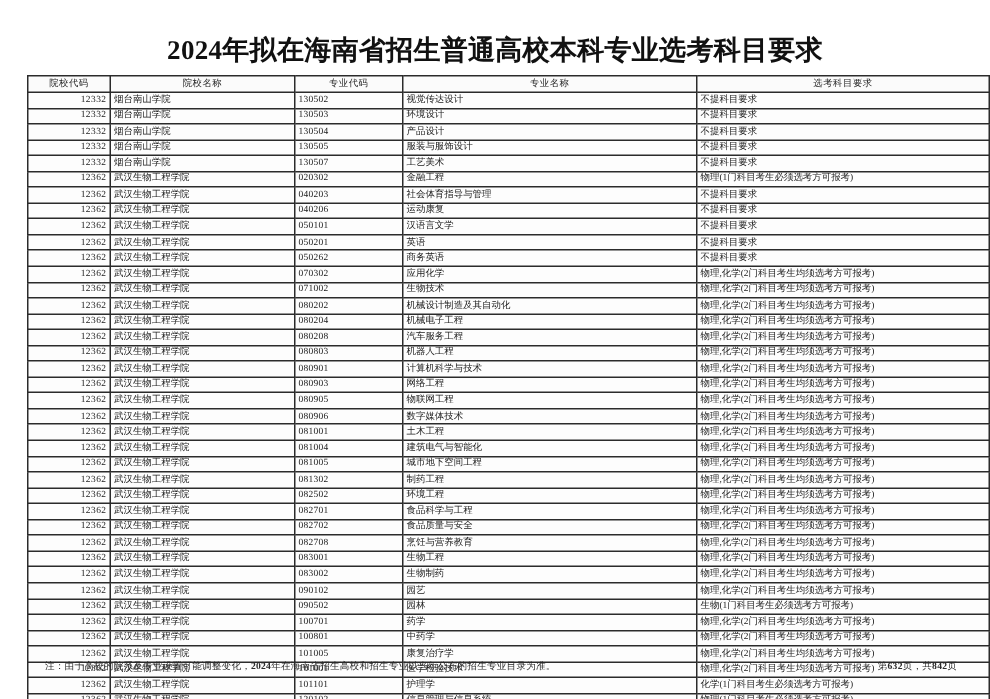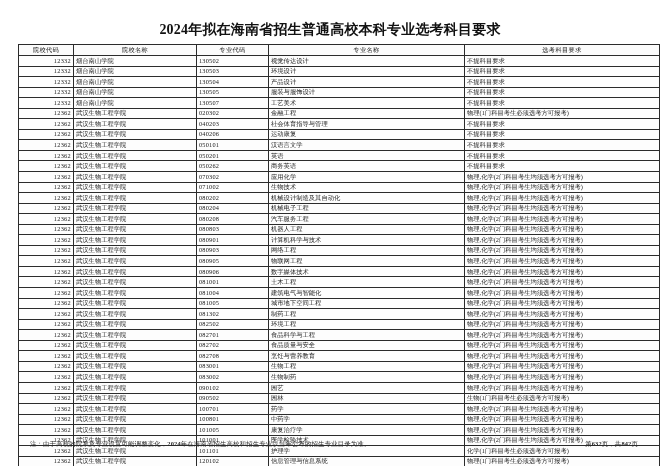--- a/index.html
+++ b/index.html
@@ -16,21 +16,21 @@
     position: relative;
   }
   #page {
     position: relative;
     width: 660px;
     height: 466px;
     background: #ffffff;
   }
   #doc-title {
     text-align: center;
-    font-size: 14px;
+    font-size: 18px;
     font-weight: bold;
     letter-spacing: 0.2px;
     padding-top: 21px;
     padding-bottom: 5px;
     font-family: "Liberation Serif", "DejaVu Serif", serif;
     color: #111;
   }
   #table-wrap {
     margin: 0 18px 0 18px;
   }

